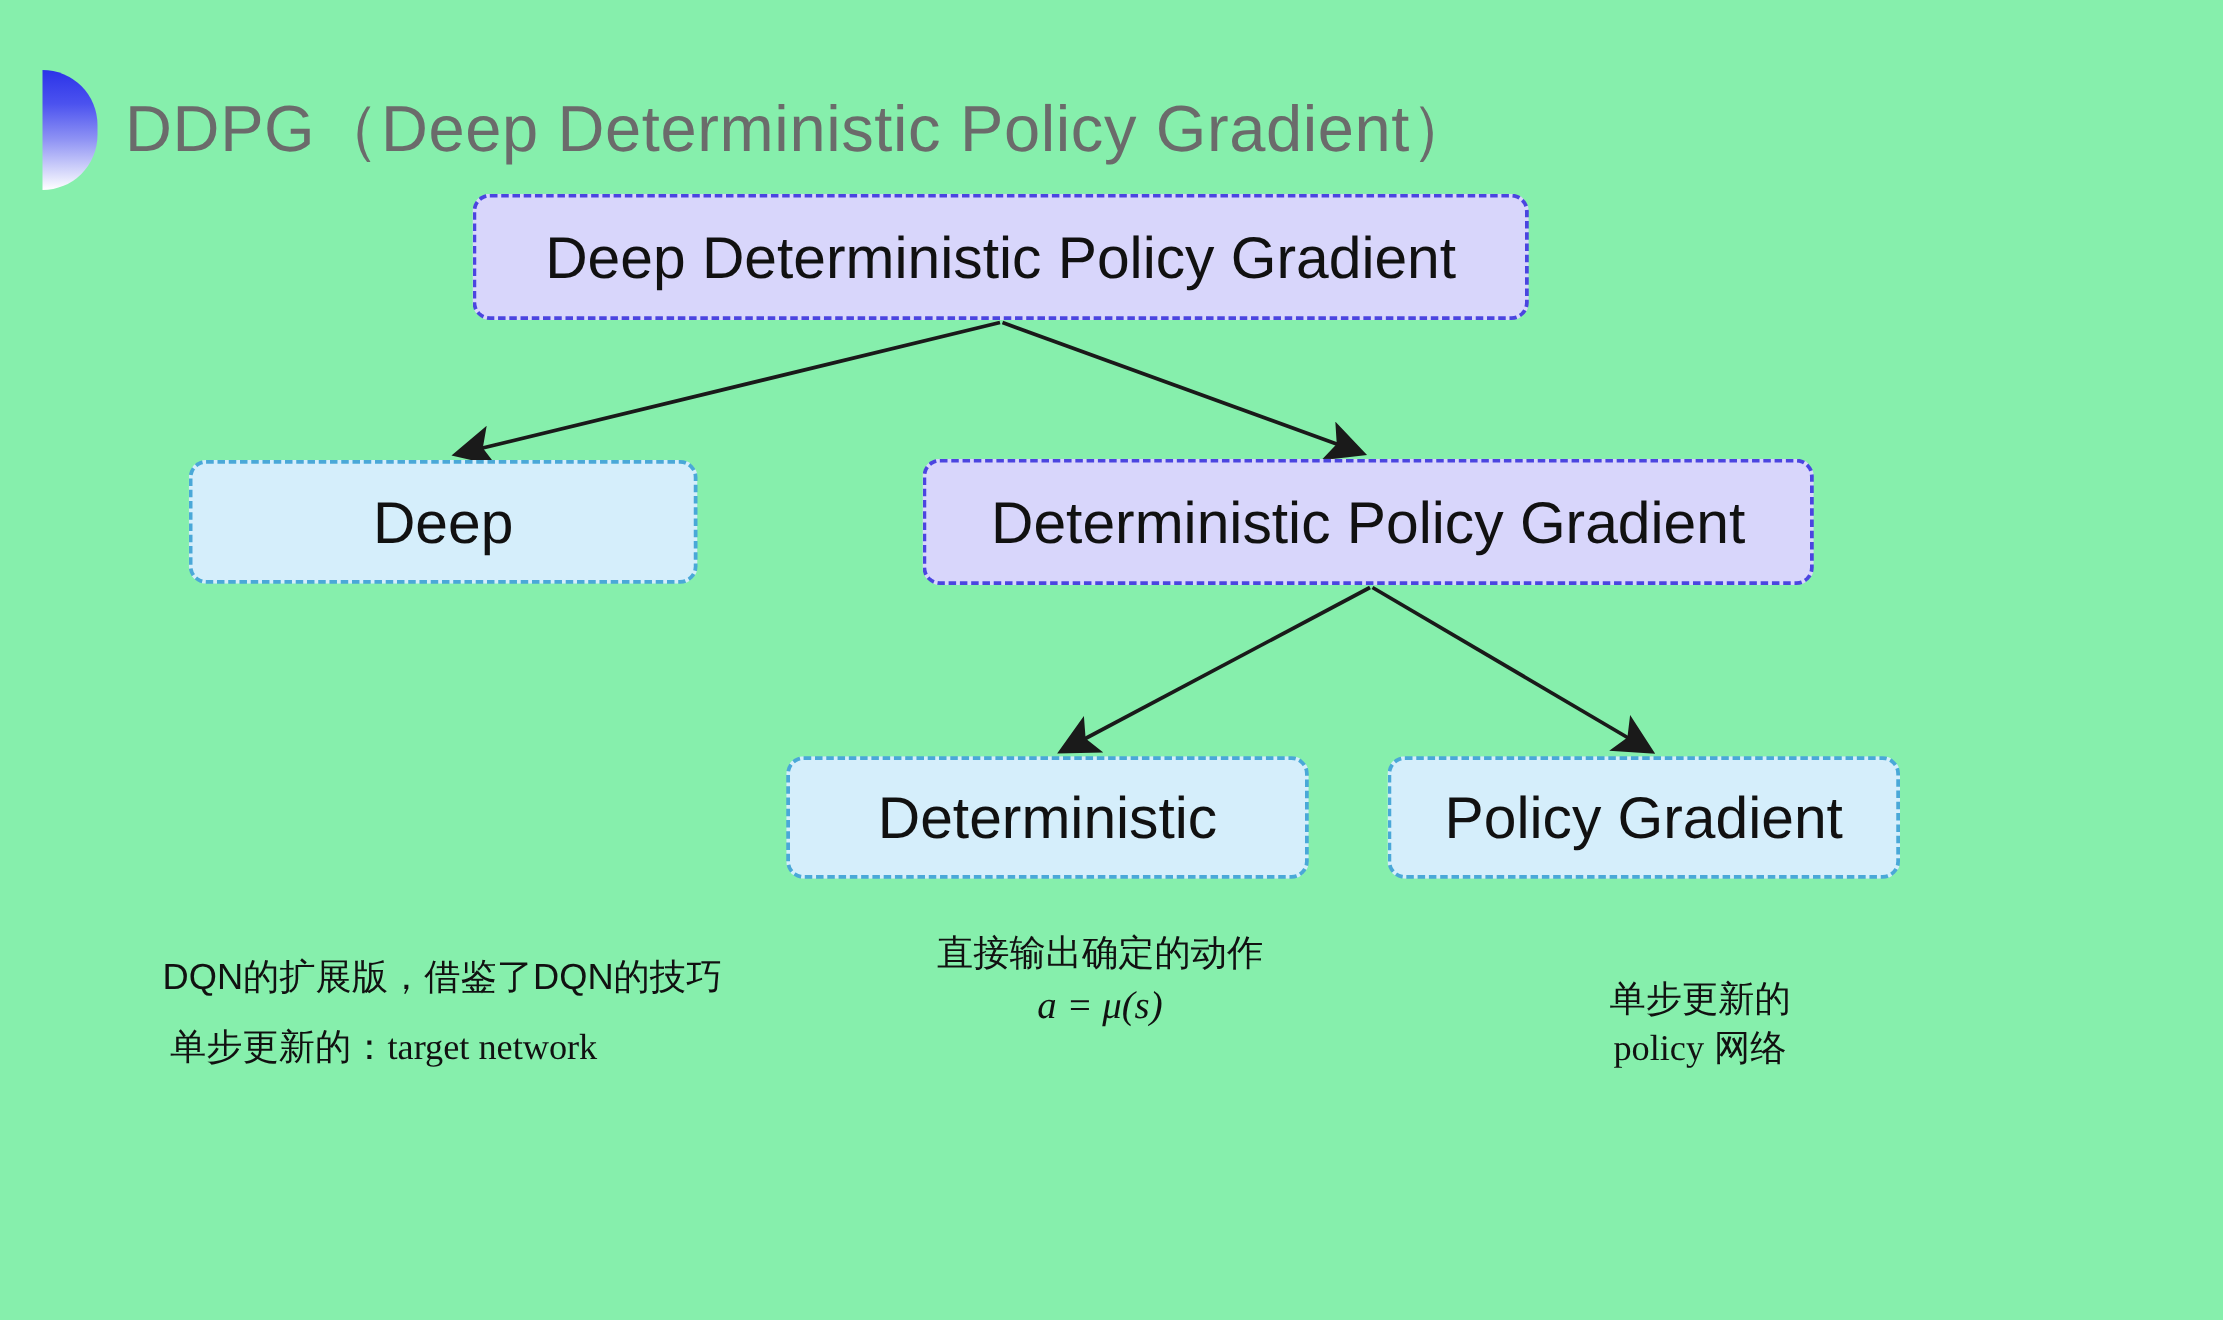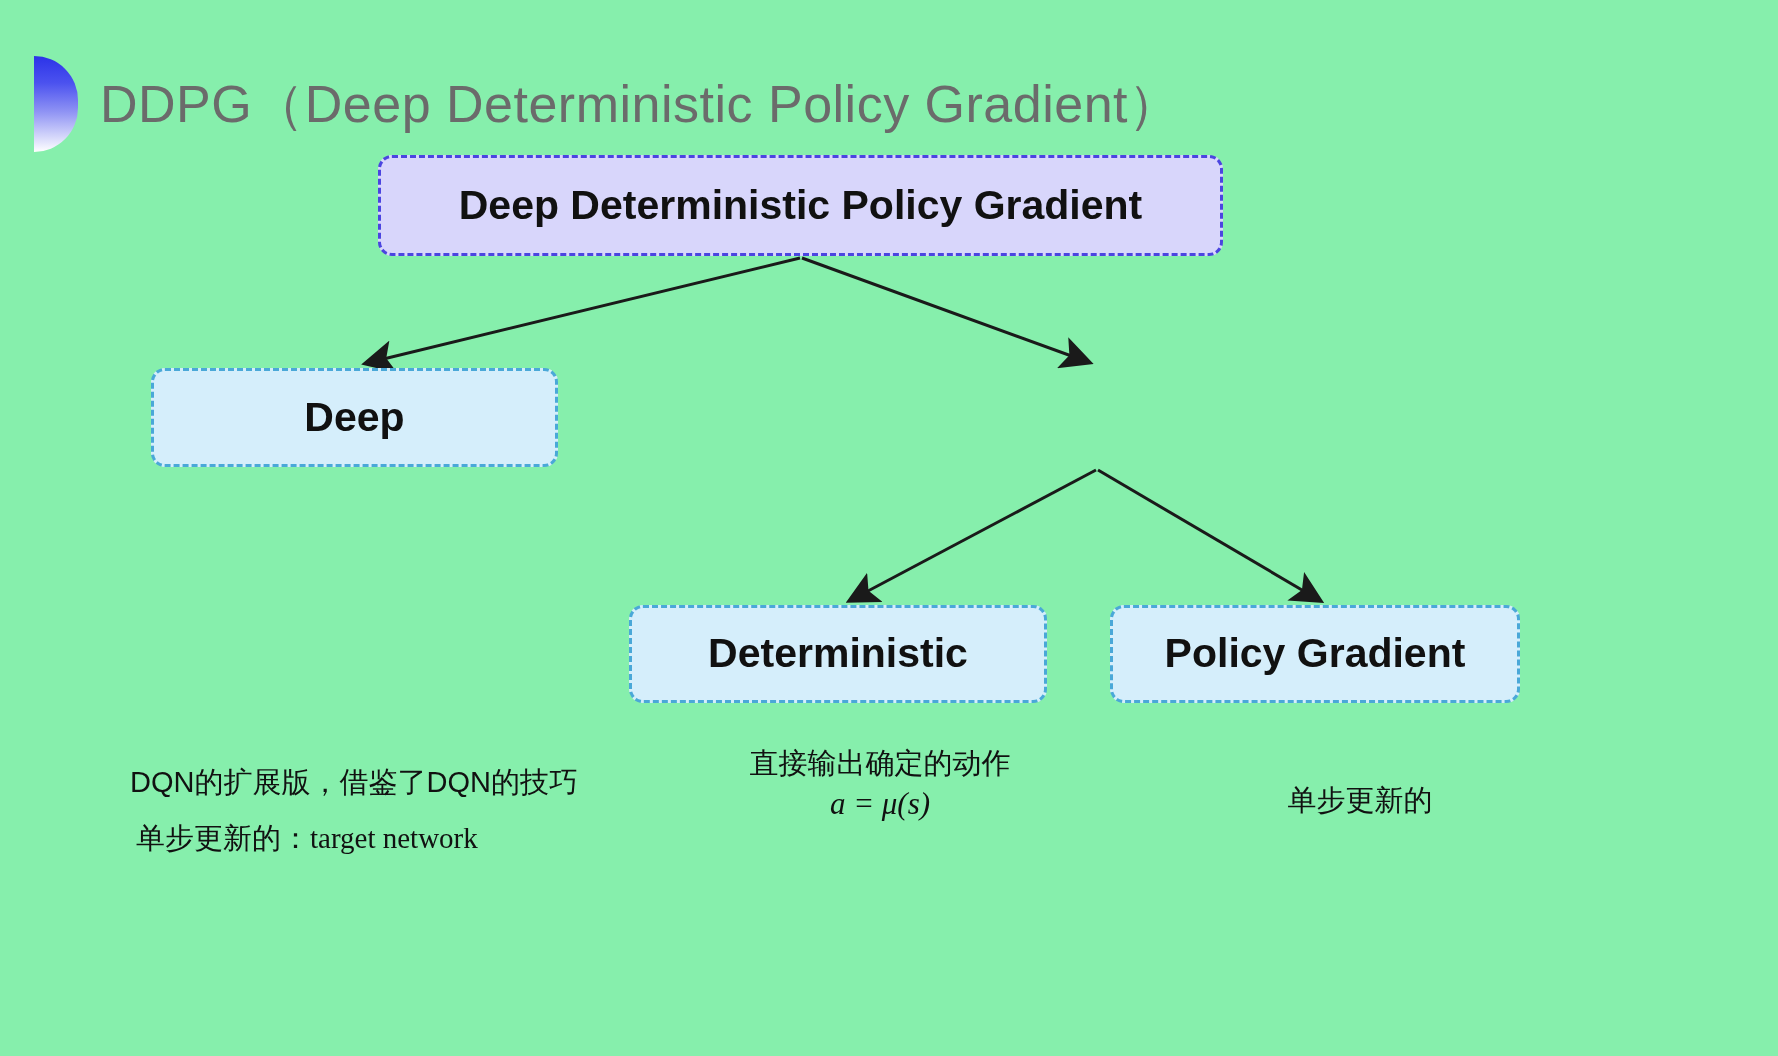--- a/index.html
+++ b/index.html
@@ -59,22 +59,22 @@
   }
   .node.purple {
     background: #d8d6fb;
     border: 3px dashed #4b45e0;
   }
   .node.blue {
     background: #d5eefb;
     border: 3px dashed #4aa8d8;
   }
   .node-label {
-    font-size: 41px;
-    font-weight: 700;
+    font-size: 47px;
+    font-weight: 400;
     line-height: 1.1;
     padding: 0 10px;
   }
   #node-root   { left: 378px; top: 155px;  width: 845px; height: 101px; }
   #node-deep   { left: 151px; top: 368px;  width: 407px; height: 99px; }
   #node-dpg    { left: 738px; top: 367px;  width: 713px; height: 101px; }
   #node-det    { left: 629px; top: 605px;  width: 418px; height: 98px; }
   #node-pg     { left: 1110px; top: 605px; width: 410px; height: 98px; }
 
   
@@ -154,20 +154,23 @@
   </svg>
 
   <div class="node purple" id="node-root">
     <span class="node-label">Deep Deterministic Policy Gradient</span>
   </div>
 
   <div class="node blue" id="node-deep">
     <span class="node-label">Deep</span>
   </div>
 
+  <div class="node purple" id="node-dpg">
+    <span class="node-label">Deterministic Policy Gradient</span>
+  </div>
 
   <div class="node blue" id="node-det">
     <span class="node-label">Deterministic</span>
   </div>
 
   <div class="node blue" id="node-pg">
     <span class="node-label">Policy Gradient</span>
   </div>
 
   <div class="caption" id="caption-left">
@@ -175,15 +178,16 @@
     <div class="line indent"><span>单步更新的：</span><span class="serif-italic">target network</span></div>
   </div>
 
   <div class="caption" id="caption-mid">
     <div class="line">直接输出确定的动作</div>
     <div class="line formula">a = μ(s)</div>
   </div>
 
   <div class="caption" id="caption-right">
     <div class="line">单步更新的</div>
+    <div class="line"><span class="serif-italic">policy</span><span> 网络</span></div>
   </div>
 
 </div>
 
 </body></html>

